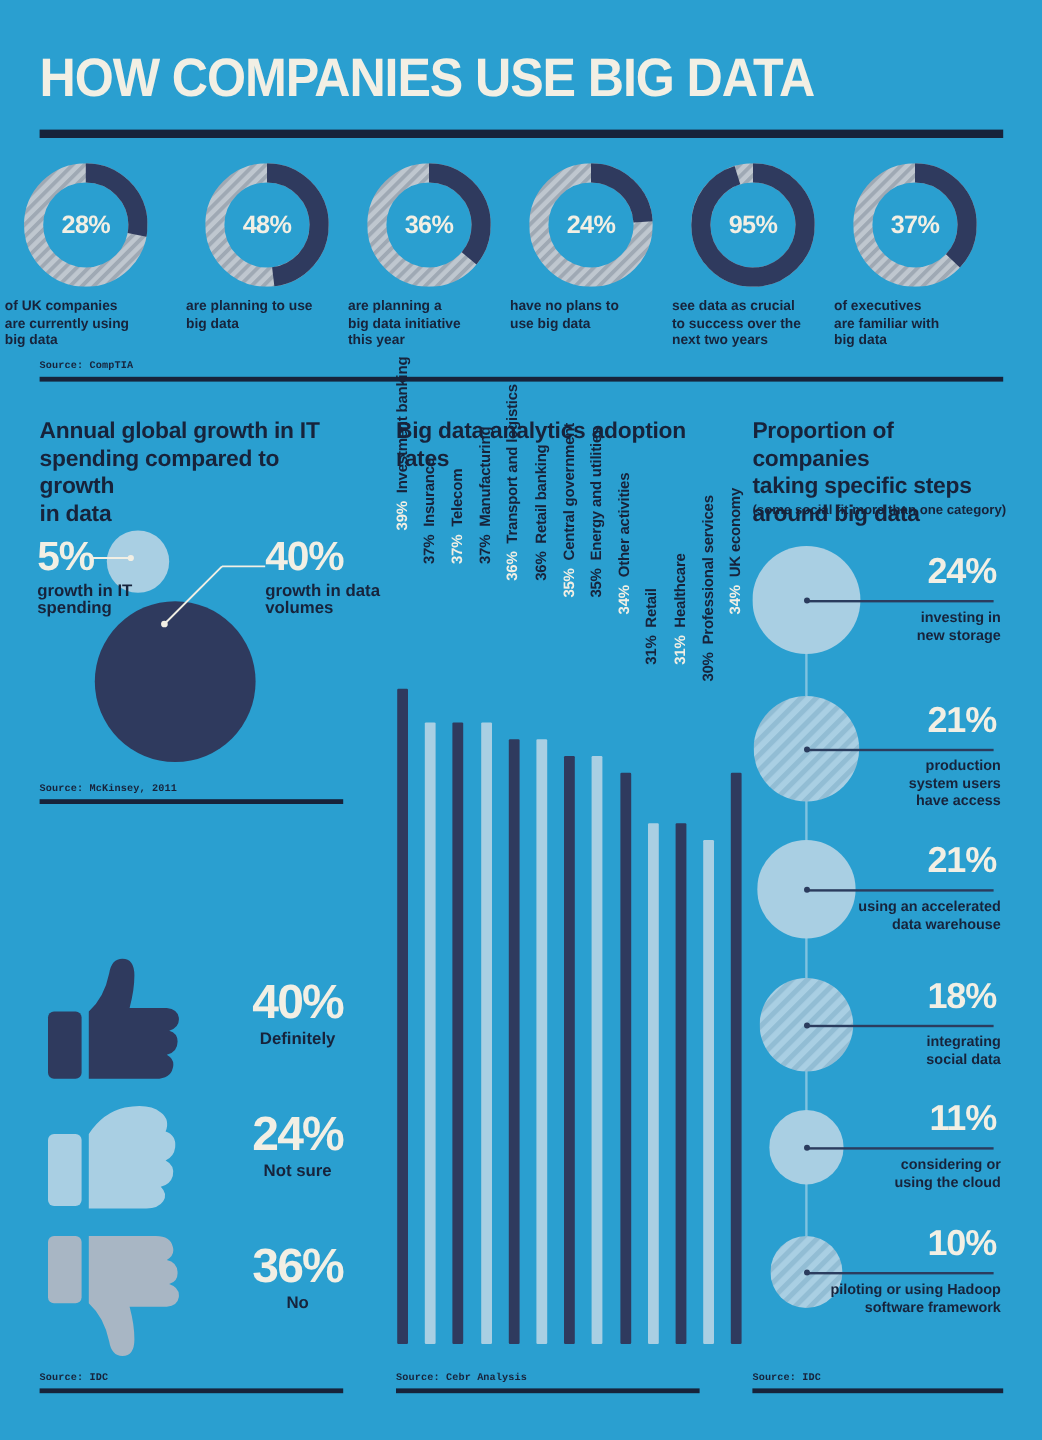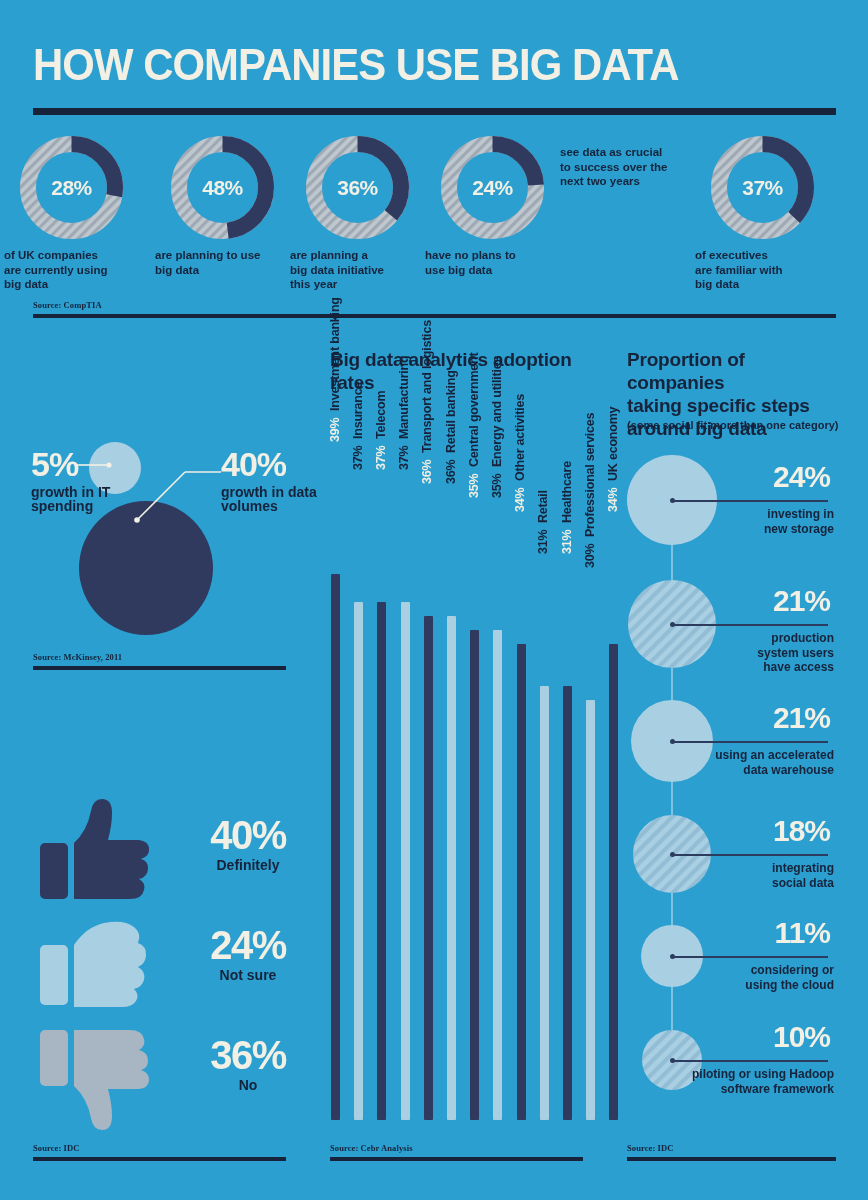--- a/index.html
+++ b/index.html
@@ -43,21 +43,21 @@
     margin-top:9px;
     font-size:11.5px;line-height:14.5px;font-weight:bold;
     color:#17233b;
     font-family:"Liberation Sans Narrow","Liberation Sans",sans-serif;
   }
 
   
   .src{
     position:absolute;
     font-size:8.5px;font-weight:bold;color:#17233b;
-    font-family:Liberation Serif, serif;
+    font-family:Liberation Mono, monospace;
     letter-spacing:0.1px;
   }
   .srcline{position:absolute;background:#17233b;height:4px;}
 
   
   .h2{
     position:absolute;
     font-size:19px;line-height:23px;font-weight:bold;color:#17233b;
     font-family:"Liberation Sans Narrow","Liberation Sans",sans-serif;
     letter-spacing:-0.2px;
@@ -177,36 +177,44 @@
     <div class="donut">
       <svg width="103" height="103" viewBox="0 0 103 103">
         <circle cx="51.5" cy="51.5" r="43.5" fill="none" stroke="url(#hatchGrey)" stroke-width="16"></circle>
         <circle cx="51.5" cy="51.5" r="43.5" fill="none" stroke="#2f3a5e" stroke-width="16" stroke-dasharray="65.59645460695488 207.72210625535712" transform="rotate(-90 51.5 51.5)"></circle>
       </svg>
       <div class="donut-val">24%</div>
     </div>
     <div class="donut-cap">have no plans to<br>use big data</div>
   </div>
       <div class="donut-cell" style="left: 560px;">
+    <div class="donut">
+      <svg width="103" height="103" viewBox="0 0 103 103">
+        <circle cx="51.5" cy="51.5" r="43.5" fill="none" stroke="url(#hatchGrey)" stroke-width="16"></circle>
+        <circle cx="51.5" cy="51.5" r="43.5" fill="none" stroke="#2f3a5e" stroke-width="16" stroke-dasharray="259.65263281919636 13.665928043115628" transform="rotate(-90 51.5 51.5)"></circle>
+      </svg>
+      <div class="donut-val">95%</div>
+    </div>
     <div class="donut-cap">see data as crucial<br>to success over the<br>next two years</div>
   </div>
       <div class="donut-cell" style="left: 695px;">
     <div class="donut">
       <svg width="103" height="103" viewBox="0 0 103 103">
         <circle cx="51.5" cy="51.5" r="43.5" fill="none" stroke="url(#hatchGrey)" stroke-width="16"></circle>
         <circle cx="51.5" cy="51.5" r="43.5" fill="none" stroke="#2f3a5e" stroke-width="16" stroke-dasharray="101.12786751905543 172.19069334325656" transform="rotate(-90 51.5 51.5)"></circle>
       </svg>
       <div class="donut-val">37%</div>
     </div>
     <div class="donut-cap">of executives<br>are familiar with<br>big data</div>
   </div>
     </div>
   <div class="src" id="src-comptia" style="left:33px;top:300px;">Source: CompTIA</div>
   <div class="srcline" style="left:33px;top:314px;width:803px;"></div>
 
+  <div class="h2" id="growth-heading" style="left:33px;top:348px;width:260px;">Annual global growth in IT<br>spending compared to growth<br>in data</div>
   <div id="growth-graphic">
   <svg width="300" height="260" style="position:absolute;left:25px;top:440px;">
     <circle cx="90" cy="28" r="26" fill="#a9cfe3"></circle>
     <circle cx="121" cy="128" r="67" fill="#2f3a5e"></circle>
     <line x1="52" y1="25" x2="84" y2="25" stroke="#f2efe4" stroke-width="1.6"></line>
     <circle cx="84" cy="25" r="2.6" fill="#f2efe4"></circle>
     <line x1="112" y1="80" x2="160" y2="32" stroke="#f2efe4" stroke-width="1.6"></line>
     <line x1="160" y1="32" x2="196" y2="32" stroke="#f2efe4" stroke-width="1.6"></line>
     <circle cx="112" cy="80" r="2.8" fill="#f2efe4"></circle>
   </svg>

